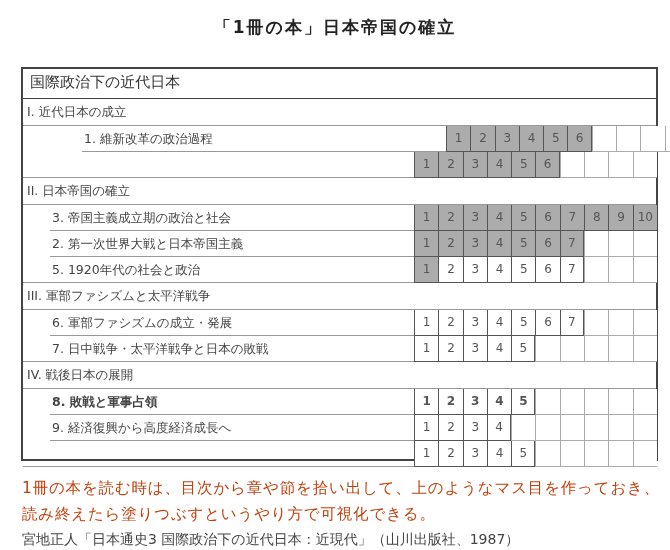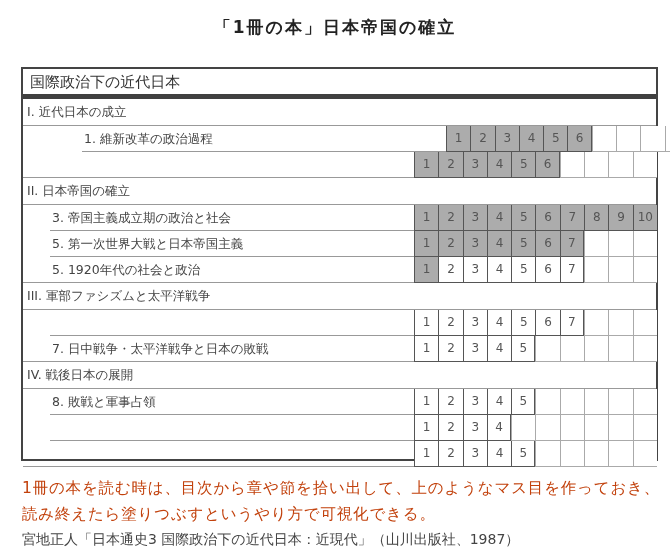--- a/index.html
+++ b/index.html
@@ -3,21 +3,21 @@
 <meta charset="utf-8">
 <style>
   html, body { margin: 0; padding: 0; background: #ffffff; }
   body { width: 670px; height: 550px; position: relative; overflow: hidden;
          font-family: "DejaVu Sans", "Liberation Sans", sans-serif; color: #333; }
   .title { position: absolute; top: 16px; left: 0; width: 670px; text-align: center;
            font-size: 17px; font-weight: bold; letter-spacing: 2px; color: #222; }
   .table { position: absolute; left: 21px; top: 67px; width: 637px; height: 394px;
            border: 2px solid #444; box-sizing: border-box; }
   .row { position: absolute; left: 0; width: 633px; box-sizing: border-box; }
-  .row-header { top: 0; height: 30px; border-bottom: 5px solid #404040; }
+  .row-header { top: 0; height: 30px; border-bottom: 1px solid #404040; }
   .row-header .label { position: absolute; left: 7px; top: 4px; font-size: 15px; color: #333; }
   .row-section { height: 27px; border-bottom: 1px solid #999; }
   .row-section .label { position: absolute; left: 4px; top: 5px; font-size: 12.5px; color: #444; }
   .row-chapter { height: 26px; }
   .row-chapter .line { position: absolute; left: 27px; right: 0; bottom: 0; border-bottom: 1px solid #999; }
   .row-chapter .label { position: absolute; left: 29px; top: 5px; font-size: 12.5px; color: #444; }
   .cells { position: absolute; left: 391px; top: 0; height: 26px; display: flex; }
   .cell { width: 24.3px; height: 26px; box-sizing: border-box; border-left: 1px solid #aaa;
           border-bottom: 1px solid #aaa; font-size: 12px; color: #555; text-align: center;
           line-height: 25px; background: #fff; }
@@ -86,21 +86,21 @@
           <div class="cell numbered filled">5</div>
           <div class="cell numbered filled">6</div>
           <div class="cell numbered filled">7</div>
           <div class="cell numbered filled">8</div>
           <div class="cell numbered filled">9</div>
           <div class="cell numbered filled">10</div>
         </div>
       </div>
       <div class="row row-chapter" style="top: 162px;">
         <div class="line"></div>
-        <span class="label">5. 第一次世界大戦と日本帝国主義</span>
+        <span class="label">2. 第一次世界大戦と日本帝国主義</span>
         <div class="cells">
           <div class="cell numbered filled">1</div>
           <div class="cell numbered filled">2</div>
           <div class="cell numbered filled">3</div>
           <div class="cell numbered filled">4</div>
           <div class="cell numbered filled">5</div>
           <div class="cell numbered filled">6</div>
           <div class="cell numbered filled last-numbered">7</div>
           <div class="cell empty"></div>
           <div class="cell empty"></div>
@@ -120,20 +120,21 @@
           <div class="cell empty"></div>
           <div class="cell empty"></div>
           <div class="cell empty"></div>
         </div>
       </div>
       <div class="row row-section" style="top: 214px;">
         <span class="label">III. 軍部ファシズムと太平洋戦争</span>
       </div>
       <div class="row row-chapter" style="top: 241px;">
         <div class="line"></div>
+        <span class="label">6. 軍部ファシズムの成立・発展</span>
         <div class="cells">
           <div class="cell numbered">1</div>
           <div class="cell numbered">2</div>
           <div class="cell numbered">3</div>
           <div class="cell numbered">4</div>
           <div class="cell numbered">5</div>
           <div class="cell numbered">6</div>
           <div class="cell numbered last-numbered">7</div>
           <div class="cell empty"></div>
           <div class="cell empty"></div>
@@ -151,38 +152,39 @@
           <div class="cell empty"></div>
           <div class="cell empty"></div>
           <div class="cell empty"></div>
           <div class="cell empty"></div>
           <div class="cell empty"></div>
         </div>
       </div>
       <div class="row row-section" style="top: 293px;">
         <span class="label">IV. 戦後日本の展開</span>
       </div>
-      <div class="row row-chapter" style="top: 320px;">
+      <div class="row row-chapter" style="top: 320px; font-weight: bold;">
         <div class="line"></div>
         <span class="label">8. 敗戦と軍事占領</span>
         <div class="cells">
           <div class="cell numbered">1</div>
           <div class="cell numbered">2</div>
           <div class="cell numbered">3</div>
           <div class="cell numbered">4</div>
           <div class="cell numbered last-numbered">5</div>
           <div class="cell empty"></div>
           <div class="cell empty"></div>
           <div class="cell empty"></div>
           <div class="cell empty"></div>
           <div class="cell empty"></div>
         </div>
       </div>
       <div class="row row-chapter" style="top: 346px;">
         <div class="line"></div>
+        <span class="label">9. 経済復興から高度経済成長へ</span>
         <div class="cells">
           <div class="cell numbered">1</div>
           <div class="cell numbered">2</div>
           <div class="cell numbered">3</div>
           <div class="cell numbered last-numbered">4</div>
           <div class="cell empty"></div>
           <div class="cell empty"></div>
           <div class="cell empty"></div>
           <div class="cell empty"></div>
           <div class="cell empty"></div>

